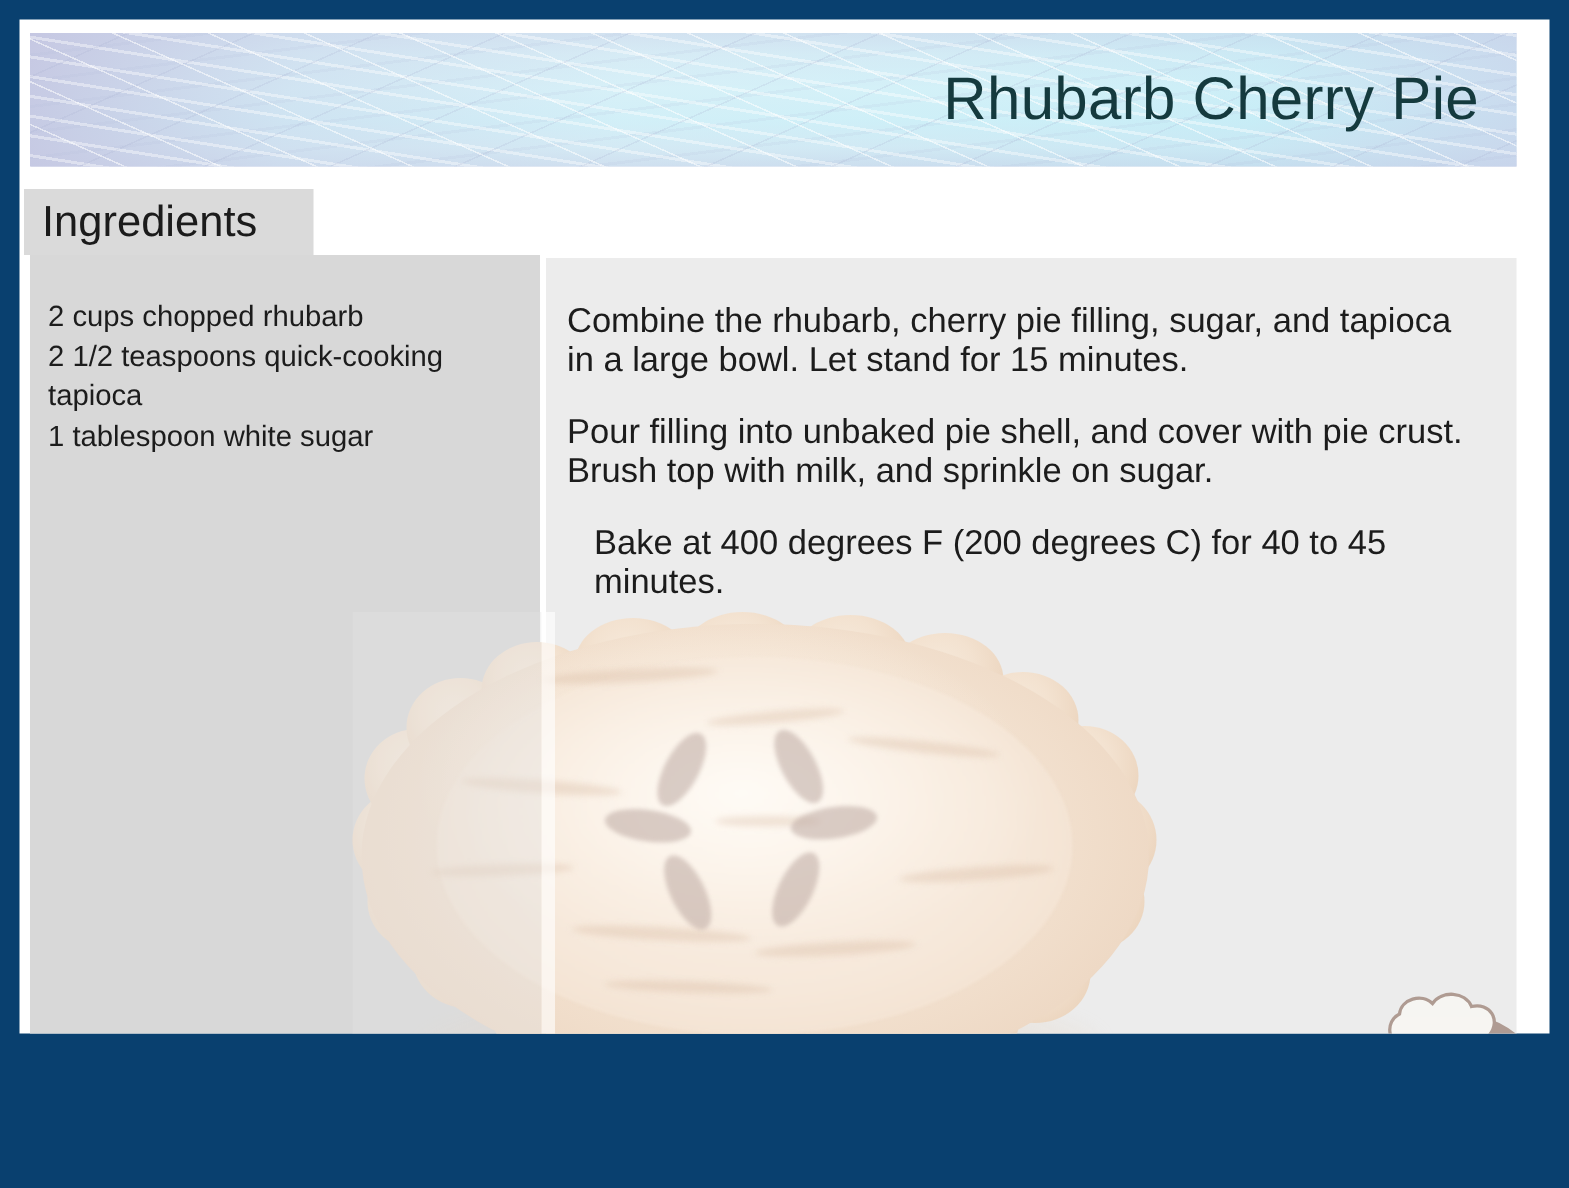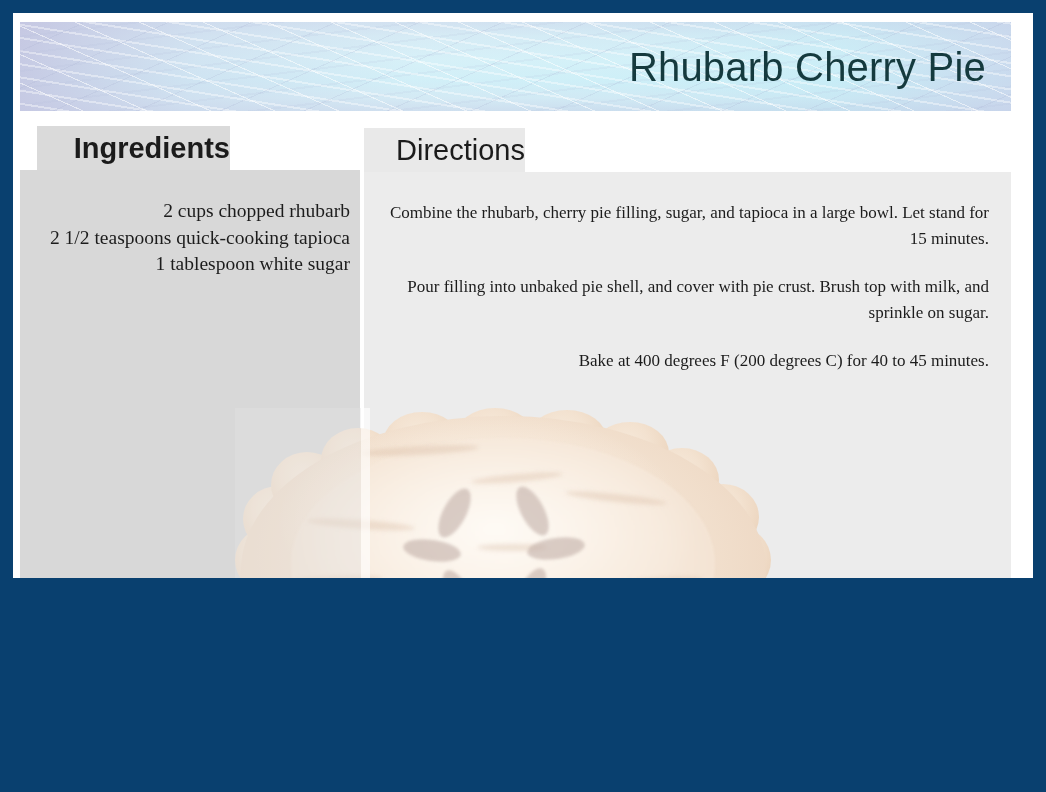--- a/index.html
+++ b/index.html
@@ -19,24 +19,23 @@
     background: #09406f;
     box-sizing: border-box;
   }
 
   
   .frame-inner {
     position: absolute;
     left: 13px;
     top: 13px;
     width: 1020px;
-    height: 565px;
+    height: 676px;
     background: #ffffff;
     overflow: hidden;
-    text-align: right;
   }
 
   
   .banner {
     position: absolute;
     left: 7px;
     top: 9px;
     width: 991px;
     height: 89px;
     background:
@@ -80,28 +79,27 @@
     background: #dadada;
     height: 44px;
     line-height: 44px;
     padding-left: 12px;
     box-sizing: border-box;
     font-size: 29px;
     color: #1b1b1b;
     font-weight: 400;
     white-space: nowrap;
   }
-  .tab-ingredients { left: 24px;   top: 113px; width: 193px; font-weight: bold; }
+  .tab-ingredients { left: 3px;   top: 113px; width: 193px; }
   .tab-directions  { left: 351px; top: 115px; width: 161px; background: #e9e9e9; }
 
   
   .col {
     position: absolute;
     box-sizing: border-box;
-    font-family: Liberation Serif, serif;
   }
   .col-ingredients {
     left: 7px;
     top: 157px;
     width: 340px;
     height: 605px;
     background: #d8d8d8;
     padding: 28px 10px 10px 12px;
   }
   .col-directions {
@@ -114,21 +112,21 @@
   }
 
   .ingredient-line {
     font-size: 19.5px;
     line-height: 26.5px;
     color: #1c1c1c;
     white-space: pre-wrap;
   }
 
   .direction-step {
-    font-size: 17px;
+    font-size: 23px;
     line-height: 26px;
     color: #1c1c1c;
     margin-bottom: 22px;
   }
   .direction-step:last-child { margin-bottom: 0; margin-left: 18px; }
 
   
   .pie-wrap {
     position: absolute;
     left: 222px;
@@ -219,21 +217,20 @@
 <div id="page">
   <div class="frame-inner">
 
     <div class="banner">
       <div class="banner-texture"></div>
       <div class="recipe-title">Rhubarb Cherry Pie</div>
     </div>
 
     <div class="tab tab-ingredients">Ingredients</div>
 
-    <div class="tab tab-directions">Directions</div>
 
     <div class="col col-ingredients">
       <div class="ingredient-line">2 cups chopped rhubarb</div>
       <div class="ingredient-line">2 1/2 teaspoons quick-cooking tapioca</div>
       <div class="ingredient-line">1 tablespoon white sugar</div>
     </div>
 
     <div class="col col-directions">
       <div class="direction-step">Combine the rhubarb, cherry pie filling, sugar, and tapioca in a large bowl.  Let stand for 15 minutes.</div>
       <div class="direction-step">Pour filling into unbaked pie shell, and cover with pie crust.  Brush top with milk, and sprinkle on sugar.</div>

